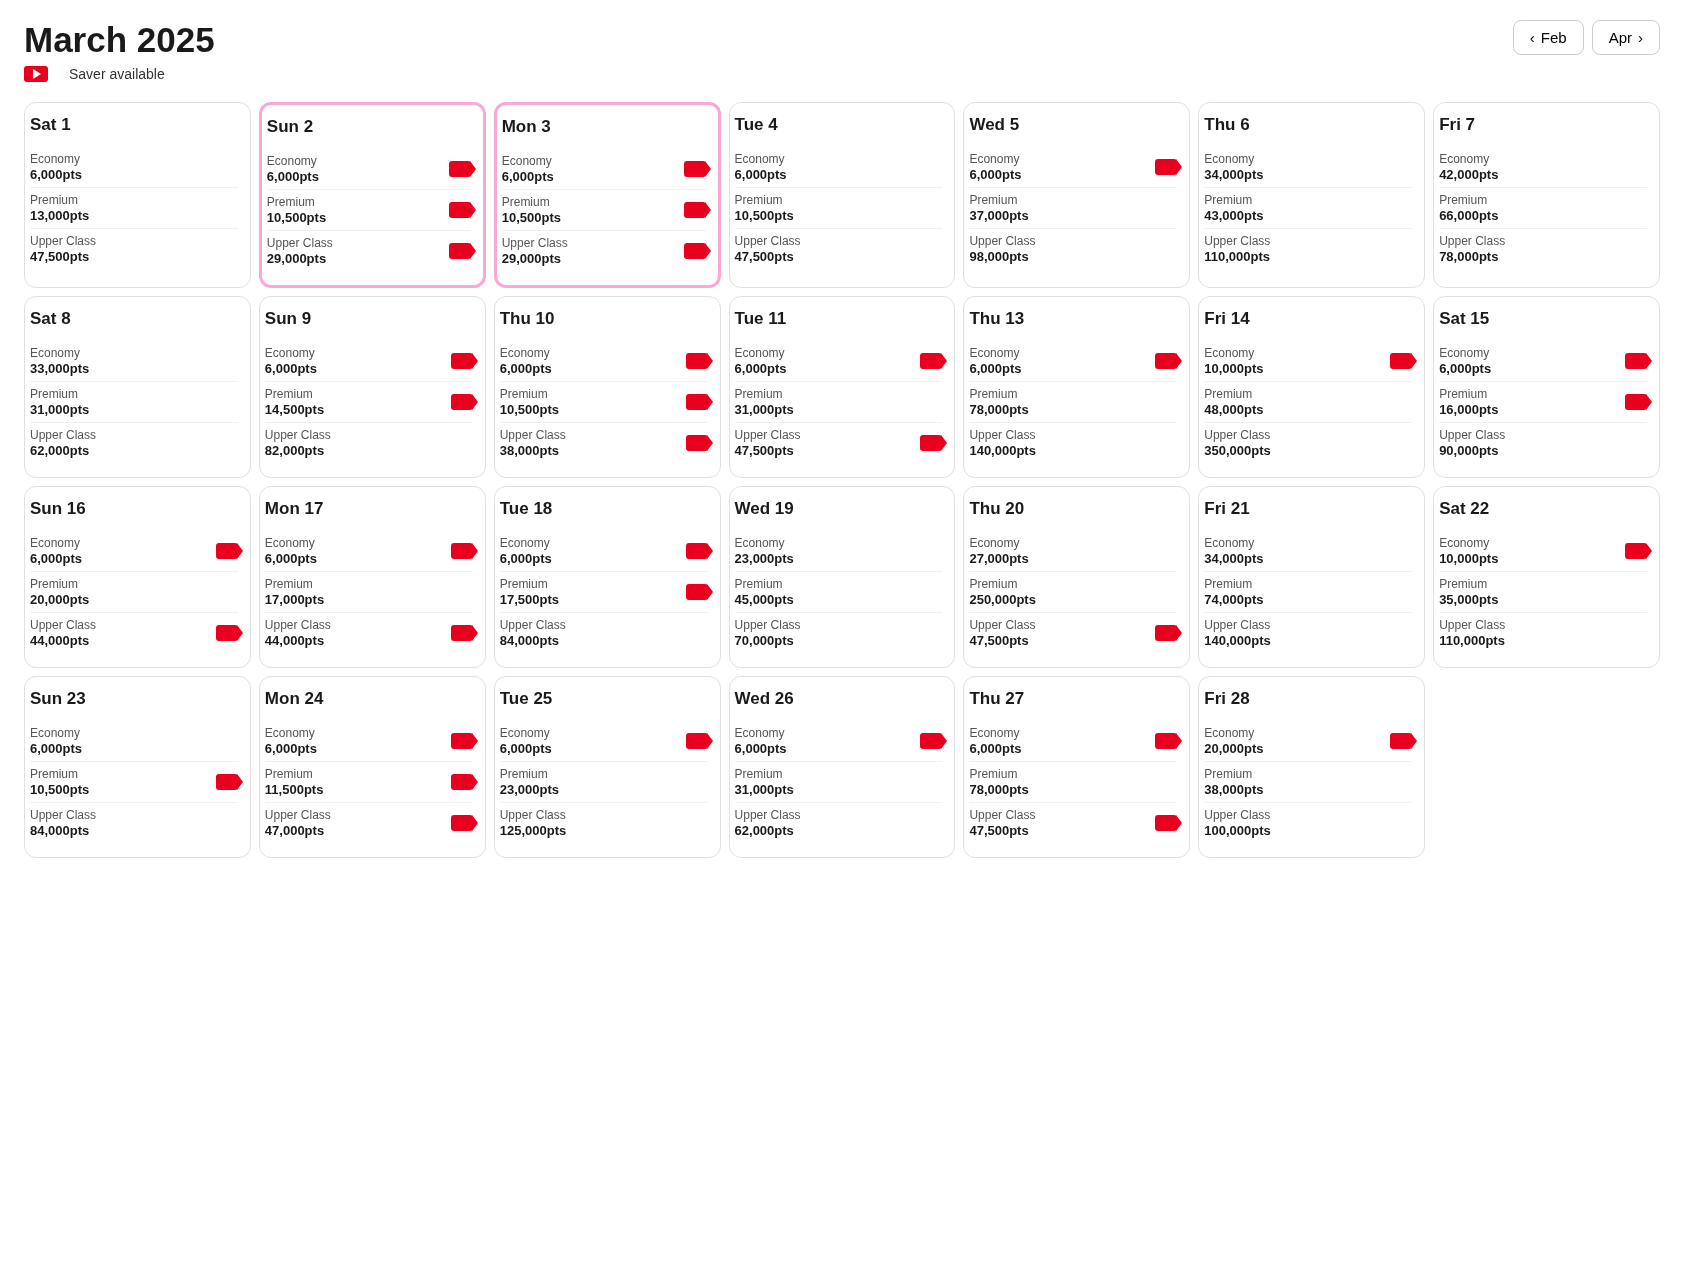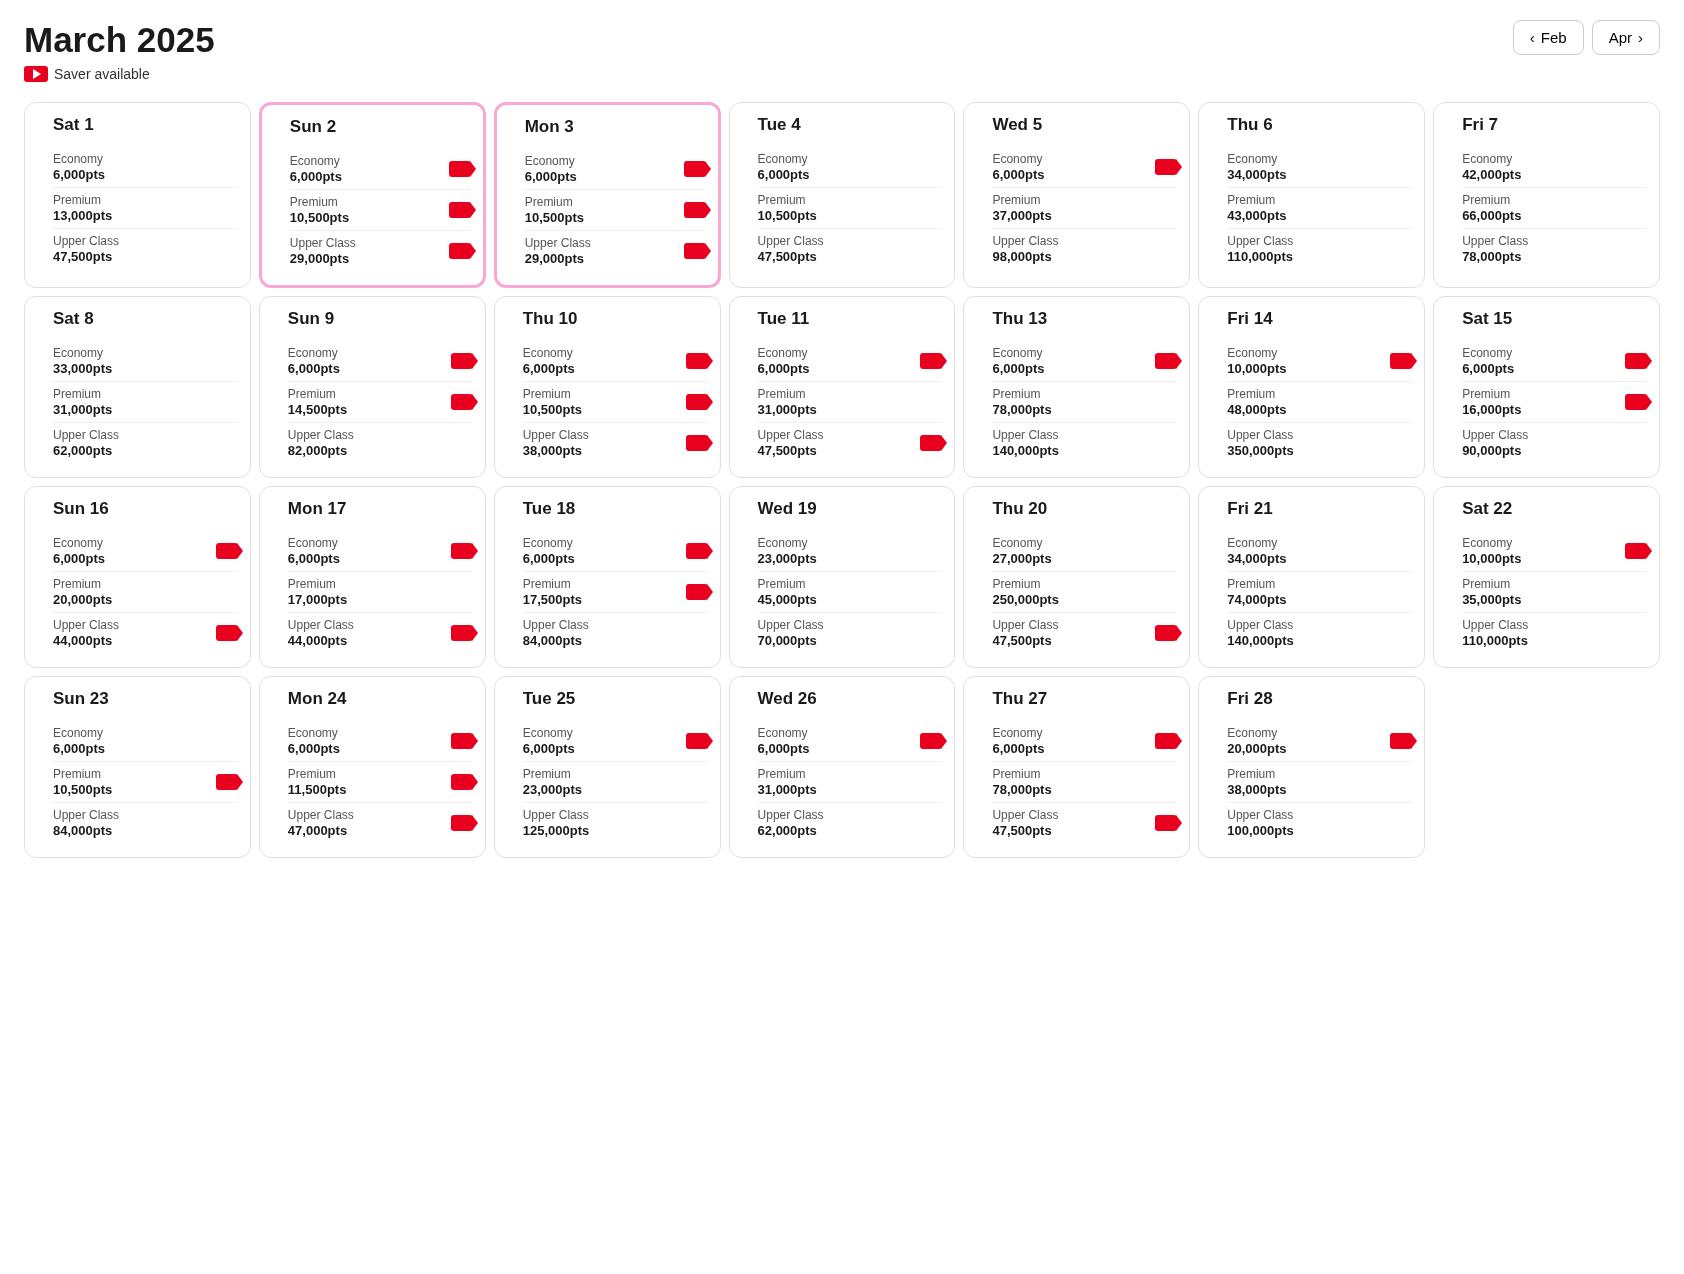--- a/index.html
+++ b/index.html
@@ -16,21 +16,21 @@
       margin-bottom: 20px;
     }
     .header-left h1 {
       font-size: 35px;
       font-weight: 700;
       margin-bottom: 6px;
     }
     .saver-badge {
       display: flex;
       align-items: center;
-      gap: 6px;
+      gap: 21px;
       font-size: 14px;
       color: #333;
     }
     .saver-icon {
       width: 24px;
       height: 16px;
       background: #e8001e;
       border-radius: 3px;
       display: inline-flex;
       align-items: center;
@@ -62,21 +62,21 @@
       gap: 6px;
     }
     .calendar-grid {
       display: grid;
       grid-template-columns: repeat(7, 1fr);
       gap: 8px;
     }
     .day-cell {
       border: 1.5px solid #e0e0e0;
       border-radius: 12px;
-      padding: 12px 12px 14px 28px;
+      padding: 12px 12px 14px 5px;
       min-height: 160px;
       background: #fff;
     }
     .day-cell.highlighted {
       border: 3px solid #f9a8d4;
     }
     .day-name {
       font-size: 17px;
       font-weight: 700;
       margin-bottom: 12px;

